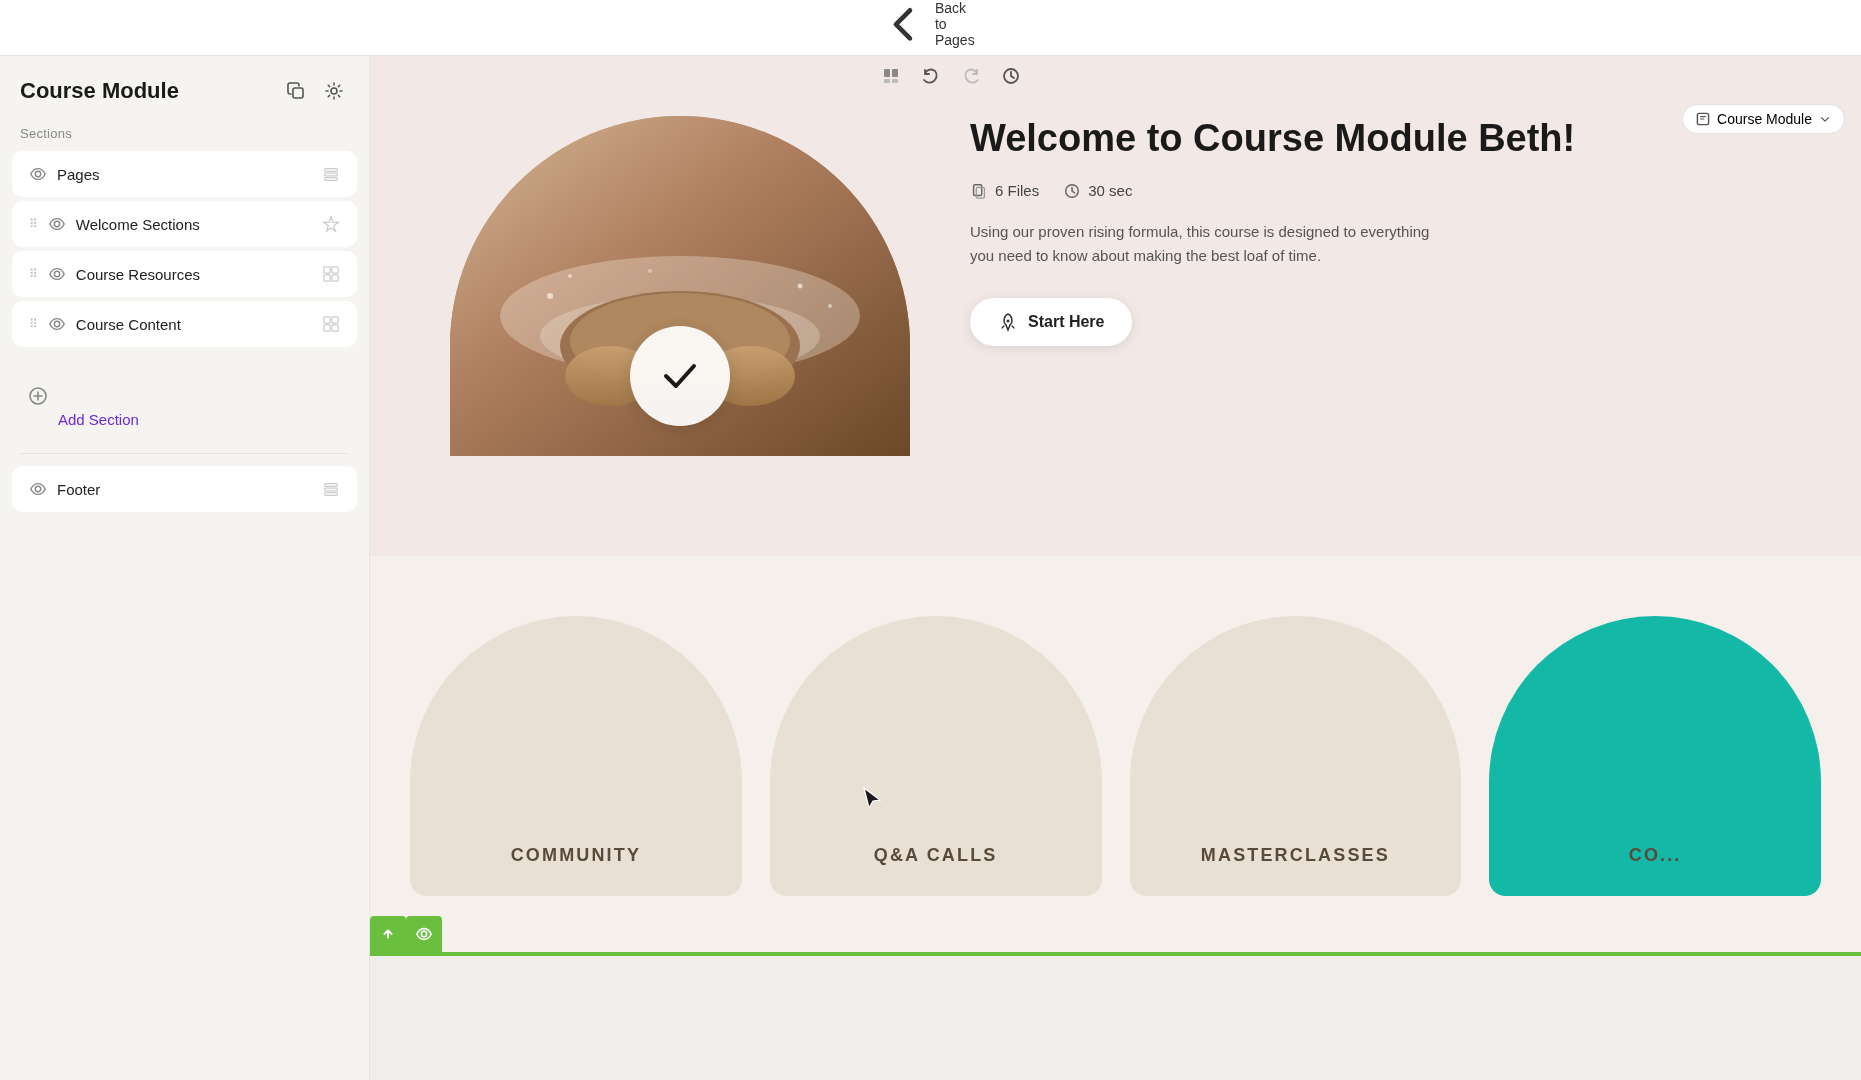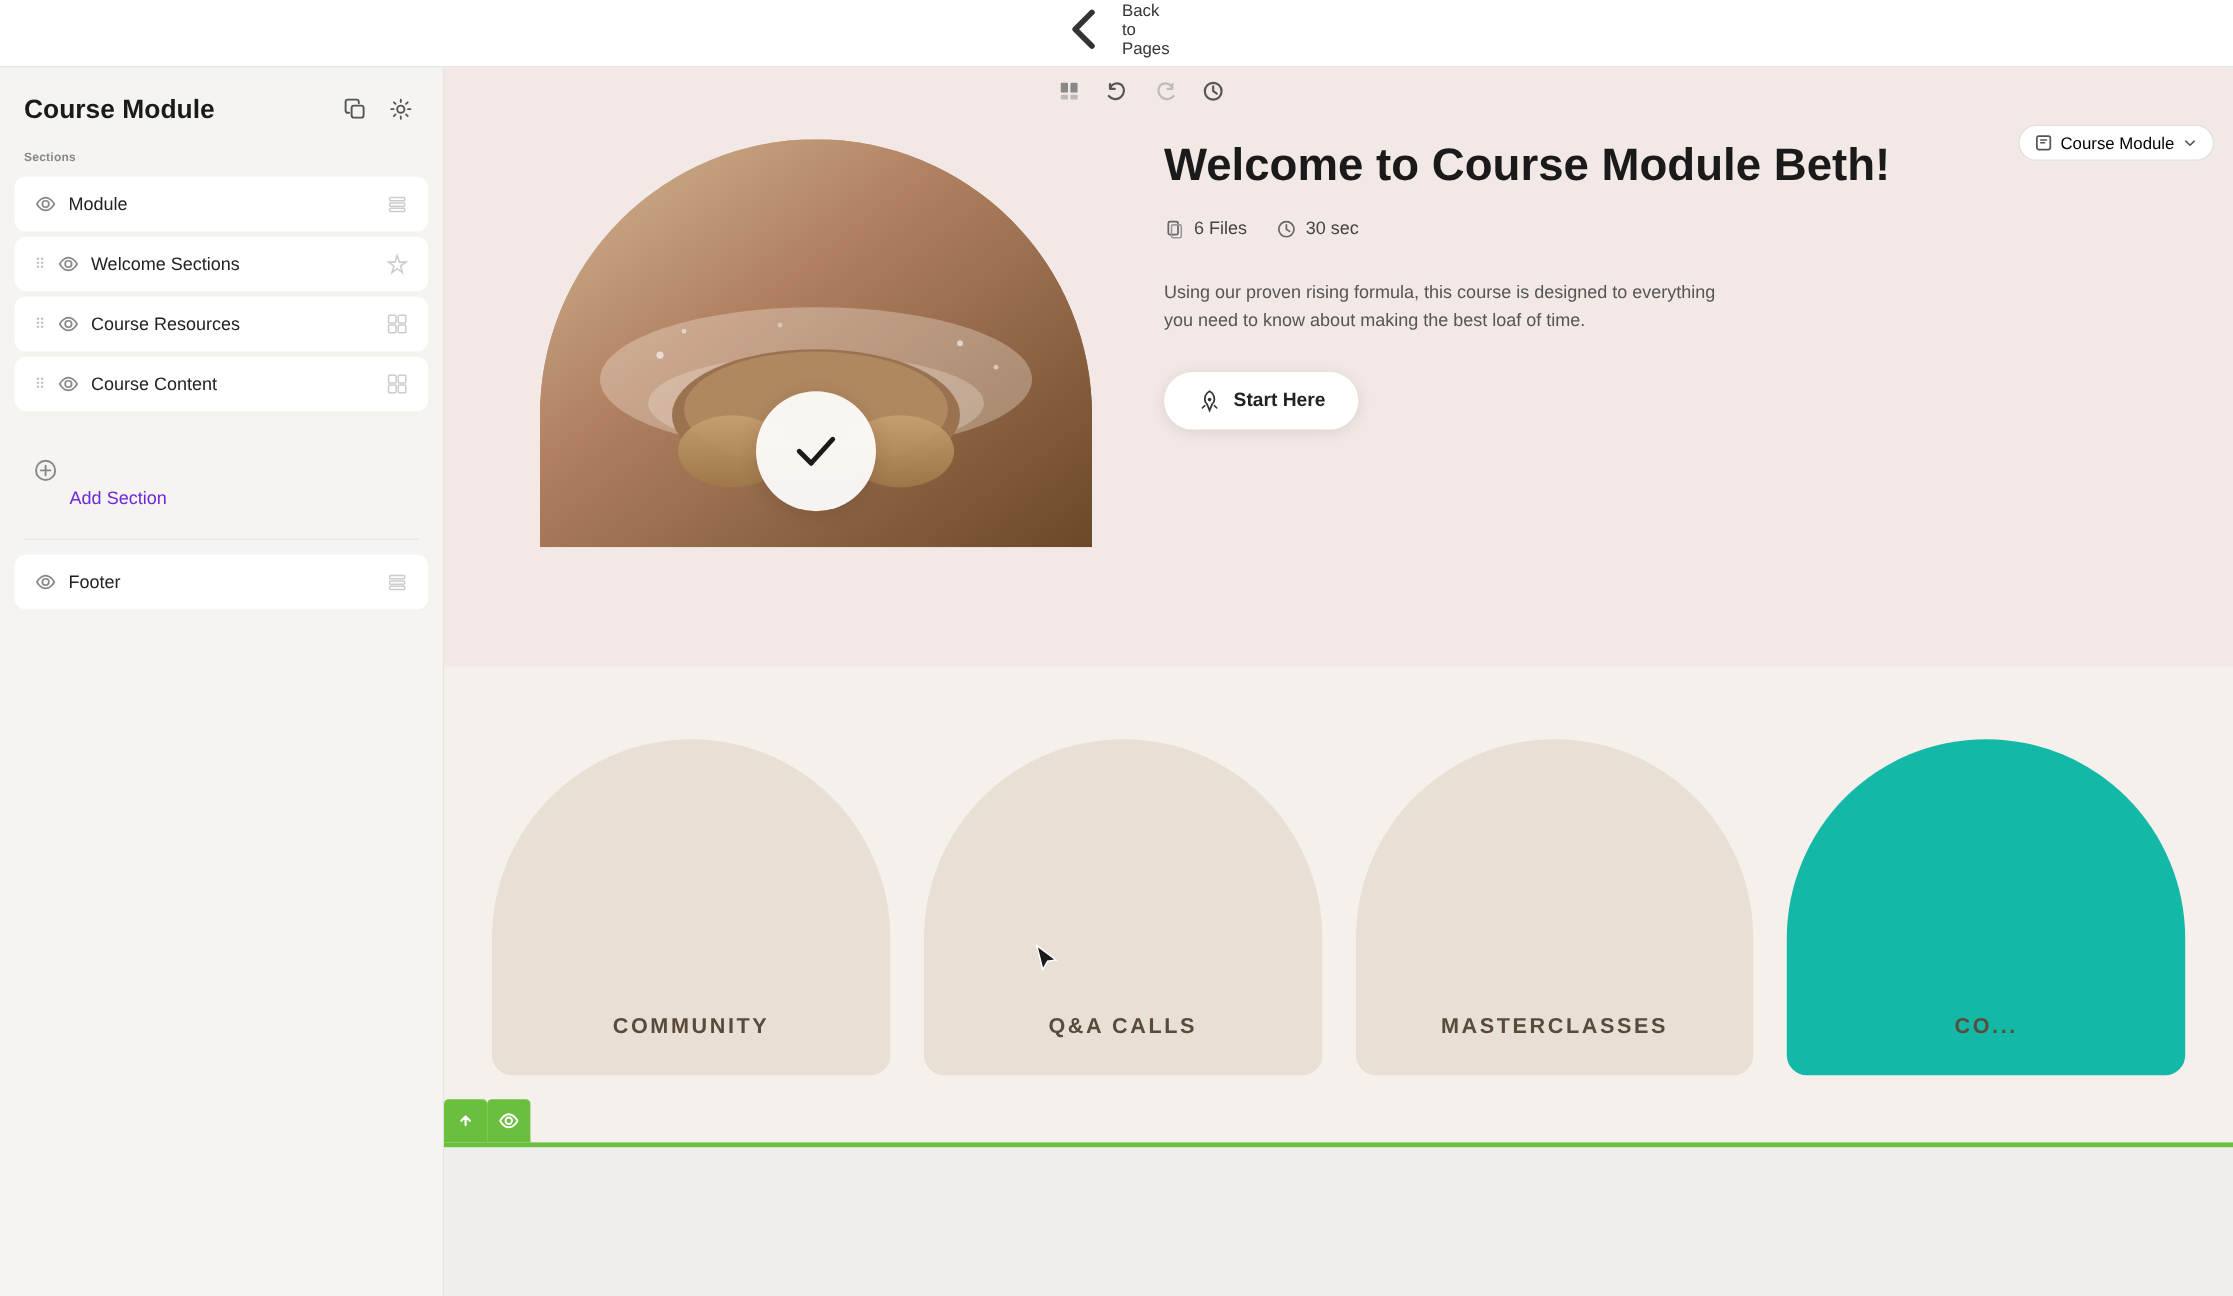--- a/index.html
+++ b/index.html
@@ -53,23 +53,23 @@
     .sidebar-title {
       font-size: 22px;
       font-weight: 700;
       color: #1a1a1a;
     }
     .sidebar-header-actions { display: flex; gap: 8px; }
     .sidebar-action-btn {
       background: none; border: none; cursor: pointer; padding: 5px; border-radius: 6px; color: #555; display: flex; align-items: center;
     }
     .sections-label {
-      font-size: 10px;
+      font-size: 13px;
       color: #888;
-      font-weight: 700;
+      font-weight: 400;
       padding: 12px 20px 8px 20px;
       letter-spacing: 0.02em;
     }
     .section-item {
       display: flex;
       align-items: center;
       gap: 10px;
       padding: 13px 16px;
       margin: 2px 12px;
       border-radius: 10px;
@@ -148,21 +148,21 @@
       background: rgba(255,255,255,0.92);
       border-radius: 50%;
       display: flex;
       align-items: center;
       justify-content: center;
       box-shadow: 0 2px 16px rgba(0,0,0,0.12);
     }
     .checkmark-overlay svg { width: 44px; height: 44px; }
     .hero-text { flex: 1; }
     .hero-title { font-size: 38px; font-weight: 800; color: #1a1a1a; line-height: 1.2; margin-bottom: 20px; }
-    .hero-meta { display: flex; align-items: center; gap: 24px; margin-bottom: 32px; }
+    .hero-meta { display: flex; align-items: center; gap: 24px; margin-bottom: 20px; }
     .hero-meta-item { display: flex; align-items: center; gap: 7px; font-size: 15px; color: #444; }
     .hero-meta-item svg { width: 18px; height: 18px; color: #666; }
     .hero-desc { font-size: 15px; color: #555; line-height: 1.6; margin-bottom: 30px; max-width: 480px; }
     .start-here-btn {
       display: inline-flex; align-items: center; gap: 10px;
       background: #fff; color: #222; font-size: 16px; font-weight: 600;
       padding: 14px 28px; border-radius: 50px; border: none; cursor: pointer;
       box-shadow: 0 2px 12px rgba(0,0,0,0.1);
     }
 
@@ -301,21 +301,21 @@
 
     <div class="sections-label">Sections</div>
 
     <div class="section-item">
       <span class="eye-icon">
         <svg width="18" height="18" viewBox="0 0 20 20" fill="none">
             <circle cx="10" cy="10" r="3" stroke="#888" stroke-width="1.6"></circle>
             <path d="M2 10s3-6 8-6 8 6 8 6-3 6-8 6-8-6-8-6z" stroke="#888" stroke-width="1.6"></path>
           </svg>
       </span>
-      <span class="section-name">Module</span>
+      <span class="section-name">Pages</span>
       <span class="section-action">
         <svg width="18" height="18" viewBox="0 0 20 20" fill="none">
             <rect x="3" y="4" width="14" height="3" rx="1" stroke="#ccc" stroke-width="1.4"></rect>
             <rect x="3" y="9" width="14" height="3" rx="1" stroke="#ccc" stroke-width="1.4"></rect>
             <rect x="3" y="14" width="14" height="3" rx="1" stroke="#ccc" stroke-width="1.4"></rect>
           </svg>
       </span>
     </div>
 
     <div class="section-item">

